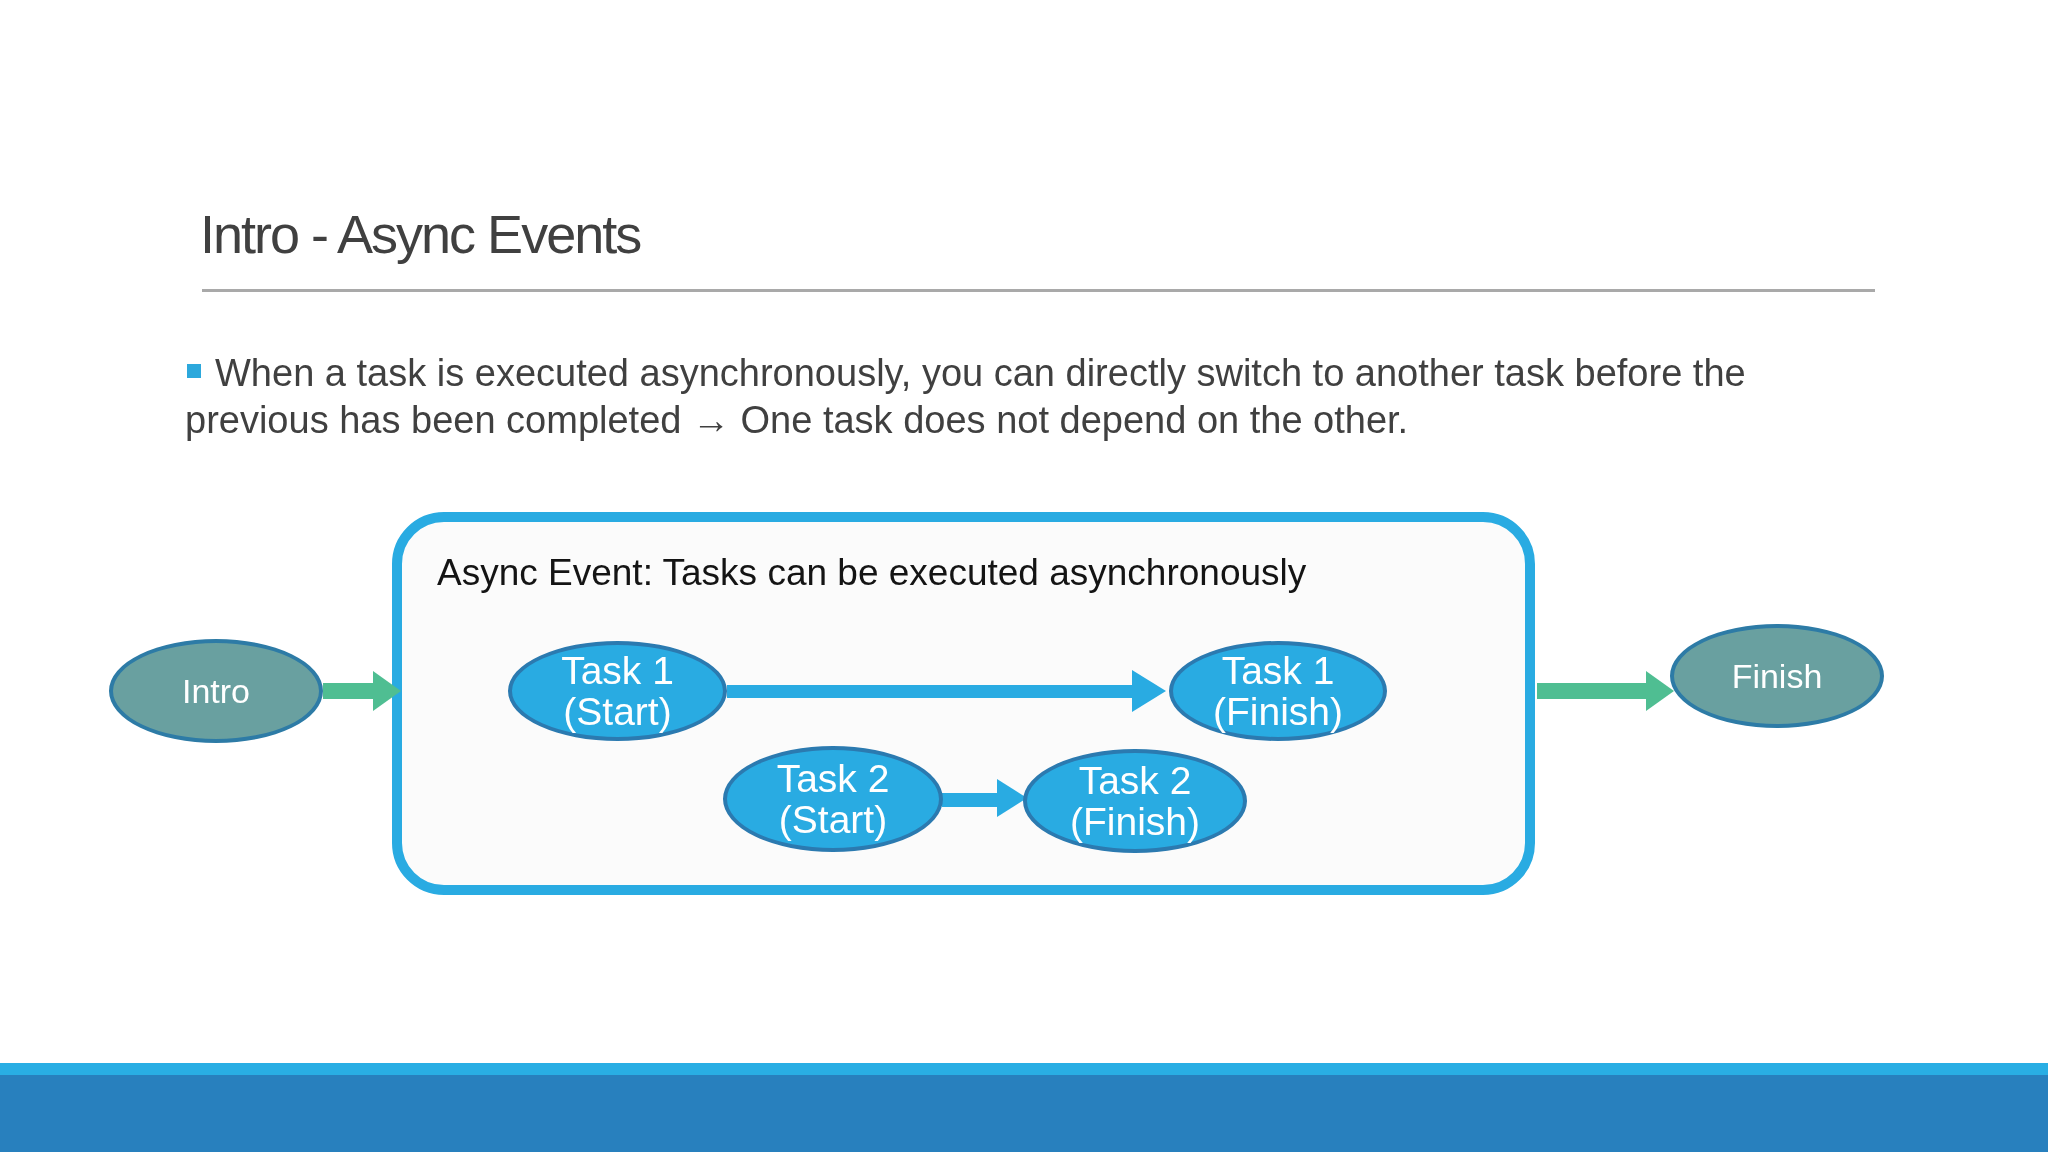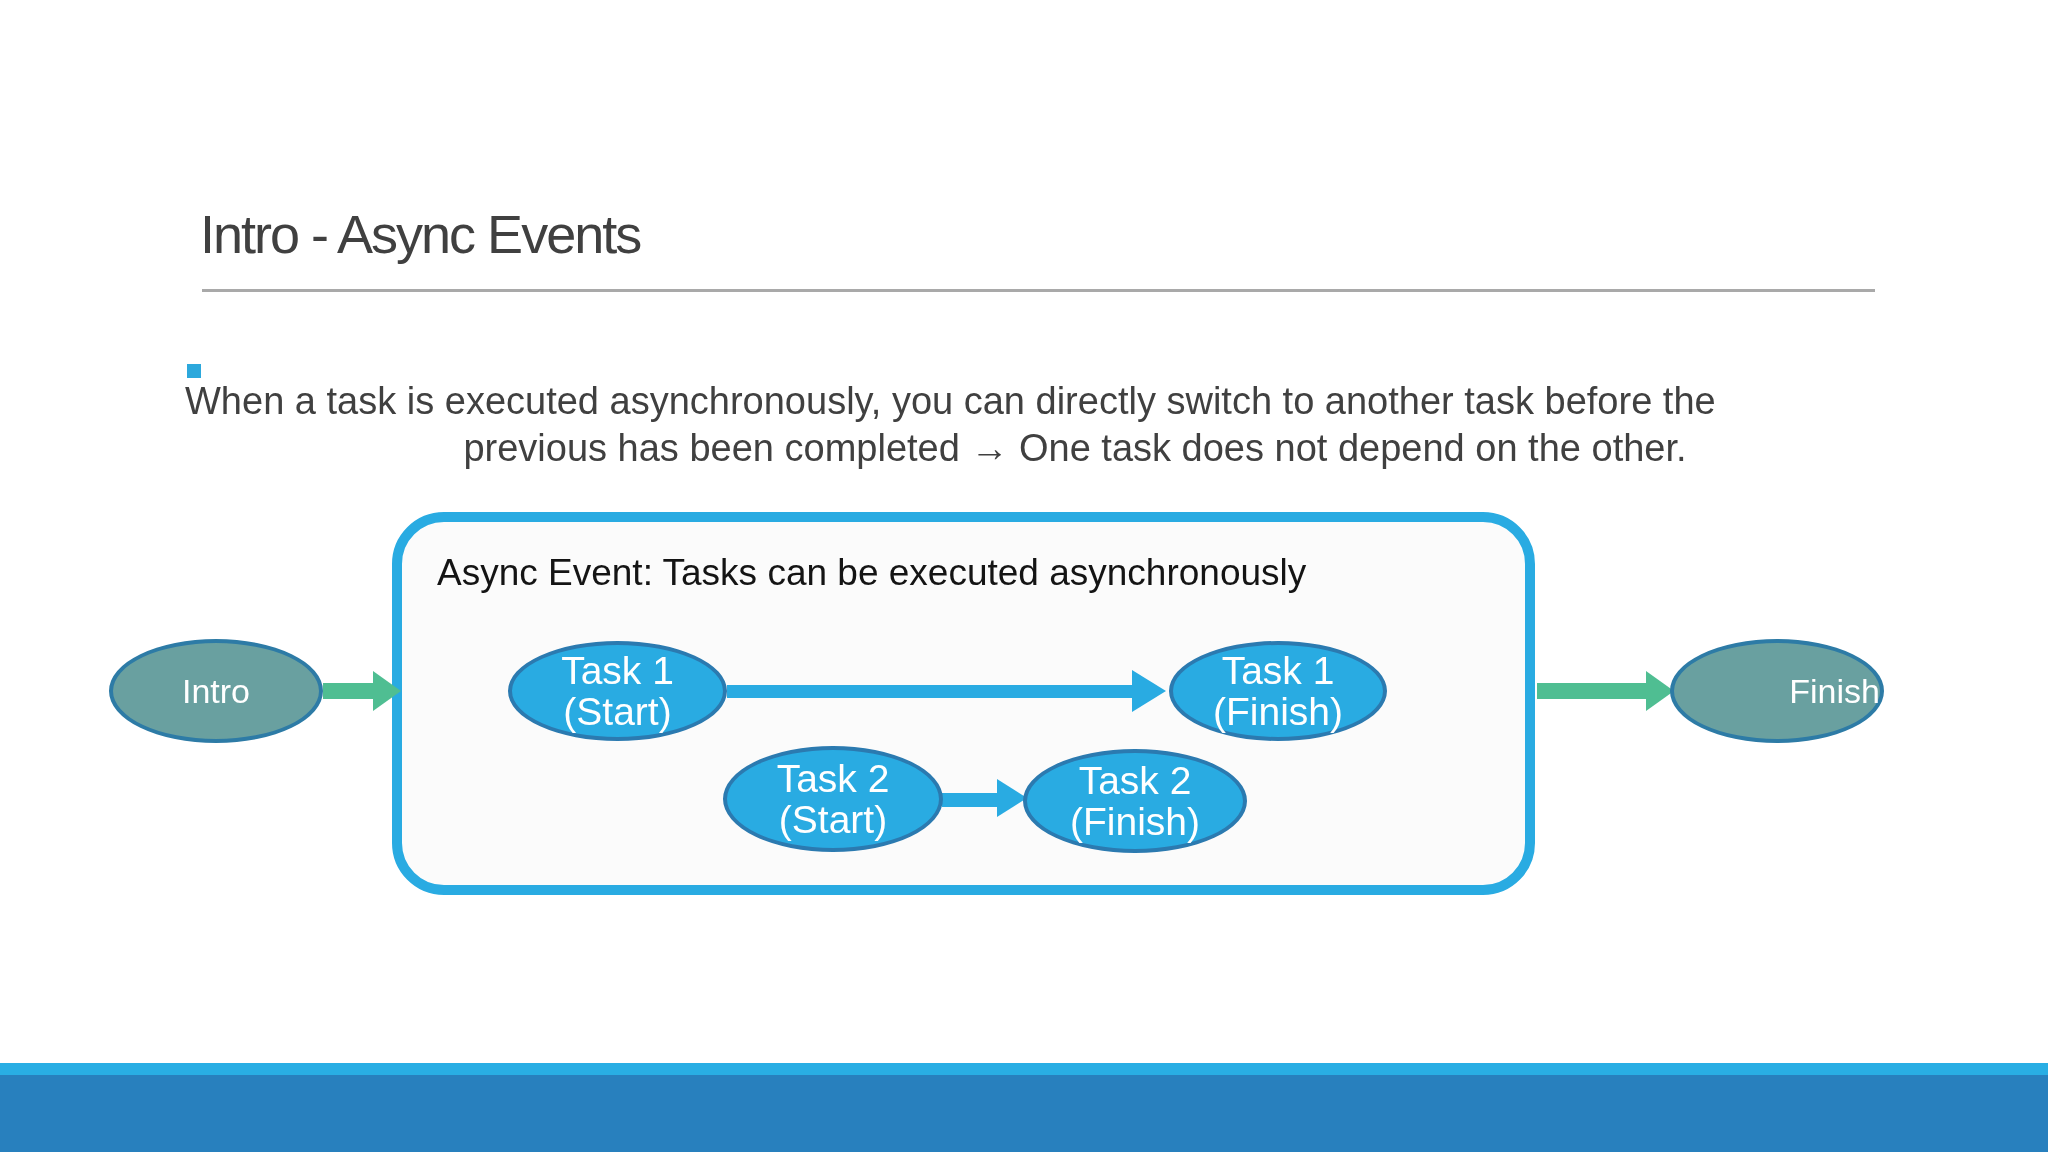--- a/index.html
+++ b/index.html
@@ -21,26 +21,26 @@
   .title-underline{
     left:202px;top:289px;width:1673px;height:3px;
     background:var(--underline,#A9A9A9);
   }
 
   
   .bullet-para{
     left:185px;top:350px;width:1780px;
     font-size:38px;line-height:47px;color:var(--body-text,#404040);
   }
-  .bullet-line1{display:flex;align-items:flex-start;white-space:nowrap;flex-direction:column;}
+  .bullet-line1{display:flex;align-items:flex-start;white-space:nowrap;}
   .bullet-marker{
     flex:0 0 auto;width:14px;height:14px;margin:14px 14px 0 2px;
     background:var(--bullet-marker,#2CA8DC);
   }
-  .bullet-line2{white-space:nowrap;text-align:center;}
+  .bullet-line2{white-space:nowrap;}
 
   
   .async-box{
     left:392px;top:512px;width:1123px;height:363px;
     background:var(--box-fill,#FBFBFB);
     border:10px solid var(--box-border,#29ABE2);
     border-radius:52px;
   }
   .async-box-label{
     left:437px;top:550px;
@@ -63,21 +63,21 @@
   .node-terminal{
     background:var(--terminal-fill,#69A0A0);
     border:4px solid var(--terminal-border,#2D7BA6);
     font-size:34px;
   }
   .n-start       {left:109px; top:639px; width:214px; height:104px;}
   .n-task1-start {left:508px; top:641px; width:219px; height:100px;}
   .n-task1-finish{left:1169px;top:641px; width:218px; height:100px;}
   .n-task2-start {left:723px; top:746px; width:220px; height:106px;}
   .n-task2-finish{left:1023px;top:749px; width:224px; height:104px;}
-  .n-finish      {left:1670px;top:639px; width:214px; height:104px;align-items:flex-end;}
+  .n-finish      {left:1670px;top:624px; width:214px; height:104px;}
 
   
   .shaft{position:absolute;}
   .head{position:absolute;width:0;height:0;}
   .green .shaft{background:var(--green-arrow,#4FBE92);}
   .blue  .shaft{background:var(--blue-arrow,#29ABE2);}
   .green .head{border-top:20px solid transparent;border-bottom:20px solid transparent;
                border-left:28px solid var(--green-arrow,#4FBE92);}
   .blue  .head{border-top:21px solid transparent;border-bottom:21px solid transparent;
                border-left:34px solid var(--blue-arrow,#29ABE2);}

